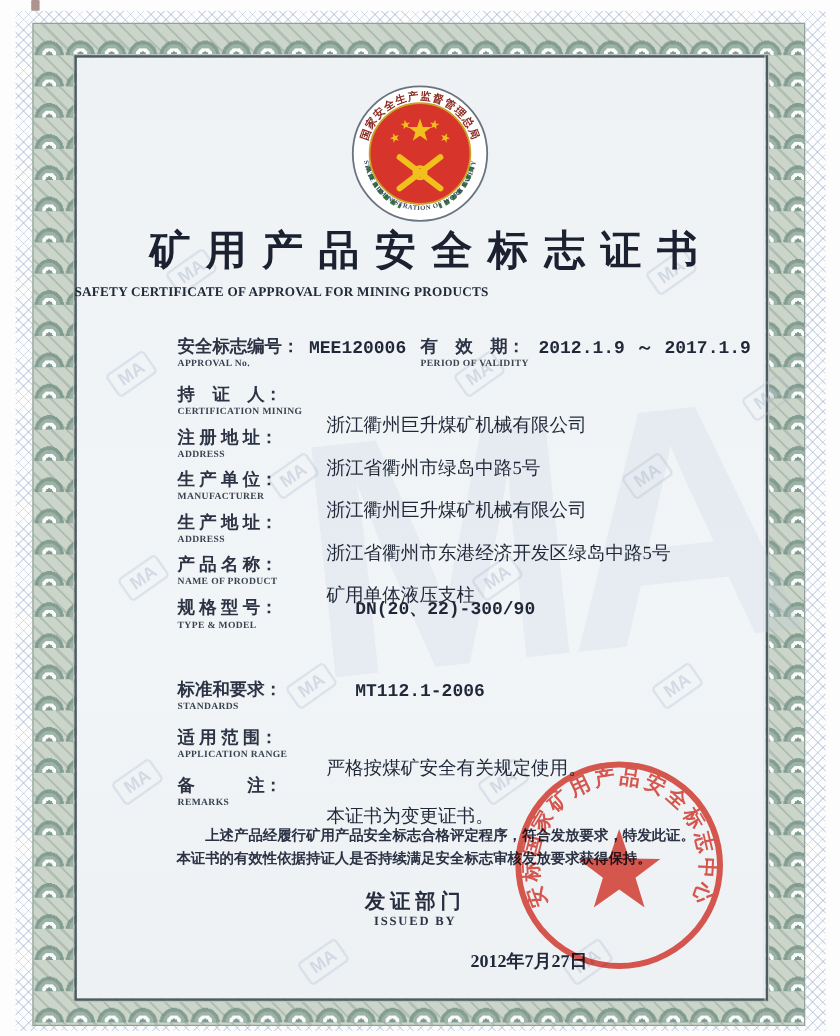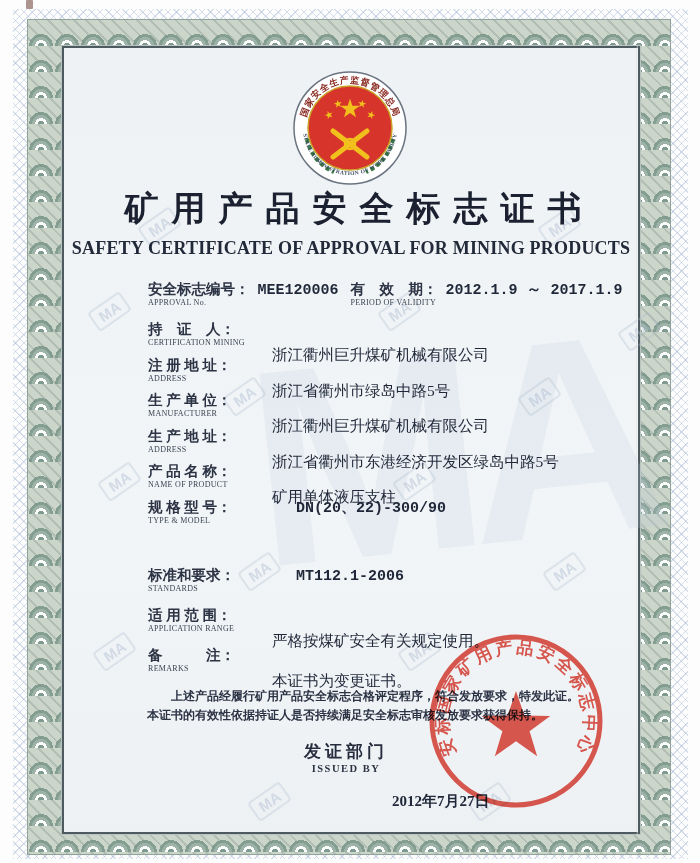--- a/index.html
+++ b/index.html
@@ -40,27 +40,27 @@
   .wm:nth-of-type(3){left:95px;top:640px}.wm:nth-of-type(4){left:225px;top:385px}
   .wm:nth-of-type(5){left:240px;top:560px}.wm:nth-of-type(6){left:250px;top:790px}
   .wm:nth-of-type(7){left:380px;top:300px}.wm:nth-of-type(8){left:395px;top:470px}
   .wm:nth-of-type(9){left:400px;top:640px}.wm:nth-of-type(10){left:520px;top:385px}
   .wm:nth-of-type(11){left:545px;top:560px}.wm:nth-of-type(12){left:540px;top:215px}
   .wm:nth-of-type(13){left:140px;top:215px}.wm:nth-of-type(14){left:620px;top:320px}
   .wm:nth-of-type(15){left:470px;top:790px}
   
   .title{position:absolute;left:62px;right:60px;top:186px;text-align:center;
     font-size:34px;font-weight:bold;color:#1b2130;letter-spacing:13px;padding-left:17px;}
-  .subtitle{position:absolute;left:62px;right:60px;top:238px;text-align:center;
-    font-size:18px;font-weight:bold;color:#222a3a;letter-spacing:.2px;}
+  .subtitle{position:absolute;left:62px;right:60px;top:238px;text-align:left;
+    font-size:11px;font-weight:bold;color:#222a3a;letter-spacing:.2px;}
   
   .meta{position:absolute;left:148px;top:281px;display:flex;align-items:flex-start;}
   .lblcol{display:inline-block;}
   .cn-lbl{font-size:14.5px;font-weight:bold;color:#2c3344;display:block;line-height:17px;}
-  .en-lbl{font-size:8px;letter-spacing:.3px;color:#3a4352;display:block;line-height:10px;}
+  .en-lbl{font-size:8px;letter-spacing:.3px;color:#3a4352;display:block;line-height:10px;font-weight:bold;}
   .val{font-family:"Liberation Mono","DejaVu Sans Mono",monospace;font-weight:bold;
     font-size:15px;color:#1f2738;line-height:18px;margin-left:24px;}
   .val-cjk{font-size:15.5px;font-weight:normal;color:#1f2738;line-height:18px;margin-top:24px;}
   .meta .val{margin:1px 0 0 8px;}
   .meta-validity{margin-left:12px;display:flex;}
   
   .fields1{position:absolute;left:148px;top:321px;width:450px;}
   .fields2{position:absolute;left:148px;top:567px;width:450px;}
   .row{position:relative;height:35.5px;}
   .fields2 .row{height:40px;}

